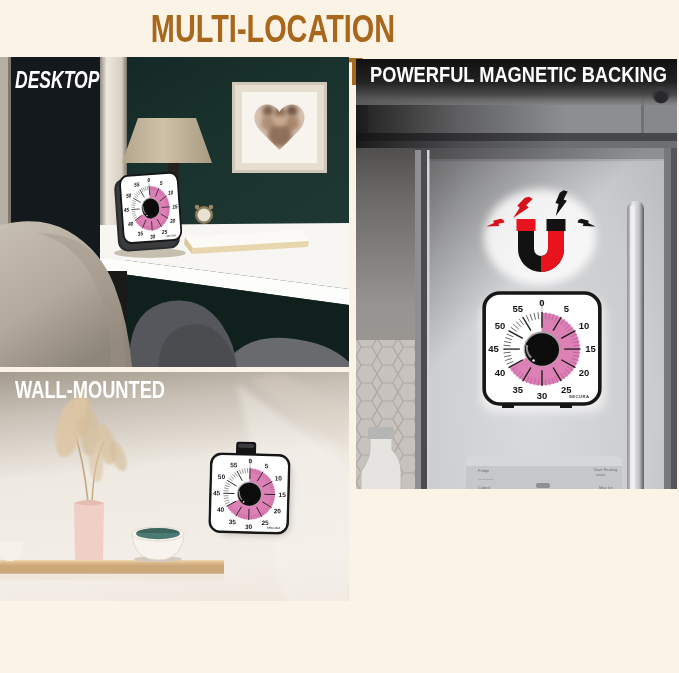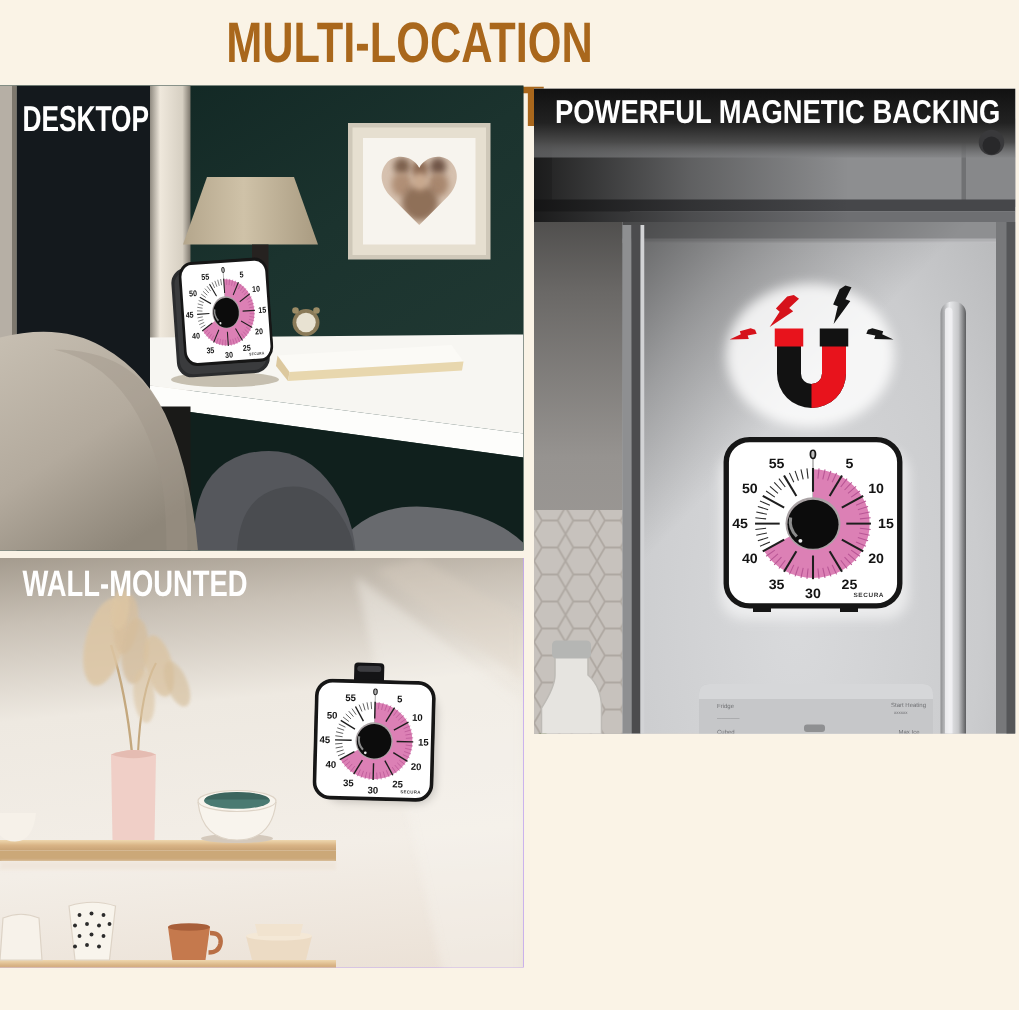--- a/index.html
+++ b/index.html
@@ -3,21 +3,21 @@
 <style>
 html,body{margin:0;padding:0;}
 body{width:679px;height:673px;background:#faf3e6;font-family:"Liberation Sans",sans-serif;position:relative;overflow:hidden;}
 .ph{position:absolute;overflow:hidden;}
 .lbl{position:absolute;color:#fff;font-weight:bold;transform-origin:left top;white-space:nowrap;}
 </style></head>
 <body>
 
 <div style="position:absolute;left:0;top:8px;width:546px;text-align:center;color:#a9671c;font-weight:bold;font-size:38px;letter-spacing:0px;"><span style="display:inline-block;transform:scaleX(0.76);transform-origin:center;">MULTI-LOCATION PLACEMENT</span></div>
 
-<div class="ph" id="p1" style="left:0;top:57px;width:349px;height:310px;background:#1d3a34;">
+<div class="ph" id="p1" style="left:0;top:57px;width:349px;height:310px;background:#1d3a34;font-style:italic;">
 <svg width="349" height="310" viewBox="0 0 349 310" font-family="Liberation Sans,sans-serif">
 <defs>
 <symbol id="dial" viewBox="0 0 100 100" preserveAspectRatio="none">
   <rect x="1.8" y="1.8" width="96.4" height="96.4" rx="13" fill="#ffffff" stroke="#161616" stroke-width="3"></rect>
   <line x1="50" y1="50" x2="50" y2="8.5" stroke="#9a9a9a" stroke-width="0.7"></line>
   <path d="M 50.0,50.5 L 50.00,19.00 A 31.5,31.5 0 1 1 22.72,66.25 Z" fill="#dc80b5"></path>
   <line x1="50.00" y1="18.30" x2="50.00" y2="32.00" stroke="#1e1e1e" stroke-width="1.15"></line>
           <line x1="53.37" y1="18.48" x2="52.74" y2="24.44" stroke="#b85595" stroke-width="0.6"></line>
           <line x1="56.69" y1="19.00" x2="55.45" y2="24.87" stroke="#b85595" stroke-width="0.6"></line>
           <line x1="59.95" y1="19.88" x2="58.10" y2="25.58" stroke="#b85595" stroke-width="0.6"></line>
@@ -192,21 +192,21 @@
 
 <path d="M130 310 q-4 -52 32 -64 q38 -10 60 22 q13 19 15 42 Z" fill="#55575c"></path>
 <path d="M158 310 q2 -34 26 -41 q26 -7 42 16 q9 13 10 25 Z" fill="#4a4c50"></path>
 
 <path d="M0 168 q40 -10 68 6 q32 18 46 54 q14 36 18 82 L0 310 Z" fill="url(#chairg)"></path>
 <path d="M36 176 q36 8 56 44 q16 30 18 62 q1 14 1 28 l14 0 q0 -56 -16 -92 q-20 -42 -73 -42 Z" fill="#9d948766"></path>
 </svg>
 <div class="lbl" style="left:15px;top:9px;font-size:24px;transform:scaleX(0.73);">DESKTOP</div>
 </div>
 
-<div class="ph" id="p2" style="left:0;top:372px;width:349px;height:273px;background:#8b5cf6;">
+<div class="ph" id="p2" style="left:0;top:372px;width:349px;height:229px;background:#15803d;">
 <svg width="349" height="301" viewBox="0 0 349 301" font-family="Liberation Sans,sans-serif">
 <defs>
 <linearGradient id="wallg" x1="0" y1="0" x2="0.12" y2="1">
  <stop offset="0" stop-color="#a49b8e"></stop>
           <stop offset="0.15" stop-color="#c9c1b6"></stop>
           <stop offset="0.36" stop-color="#eee9e1"></stop>
           <stop offset="0.7" stop-color="#f3eee7"></stop>
           <stop offset="1" stop-color="#ebe1d6"></stop>
 </linearGradient>
 <linearGradient id="shelfw" x1="0" y1="0" x2="0" y2="1">

